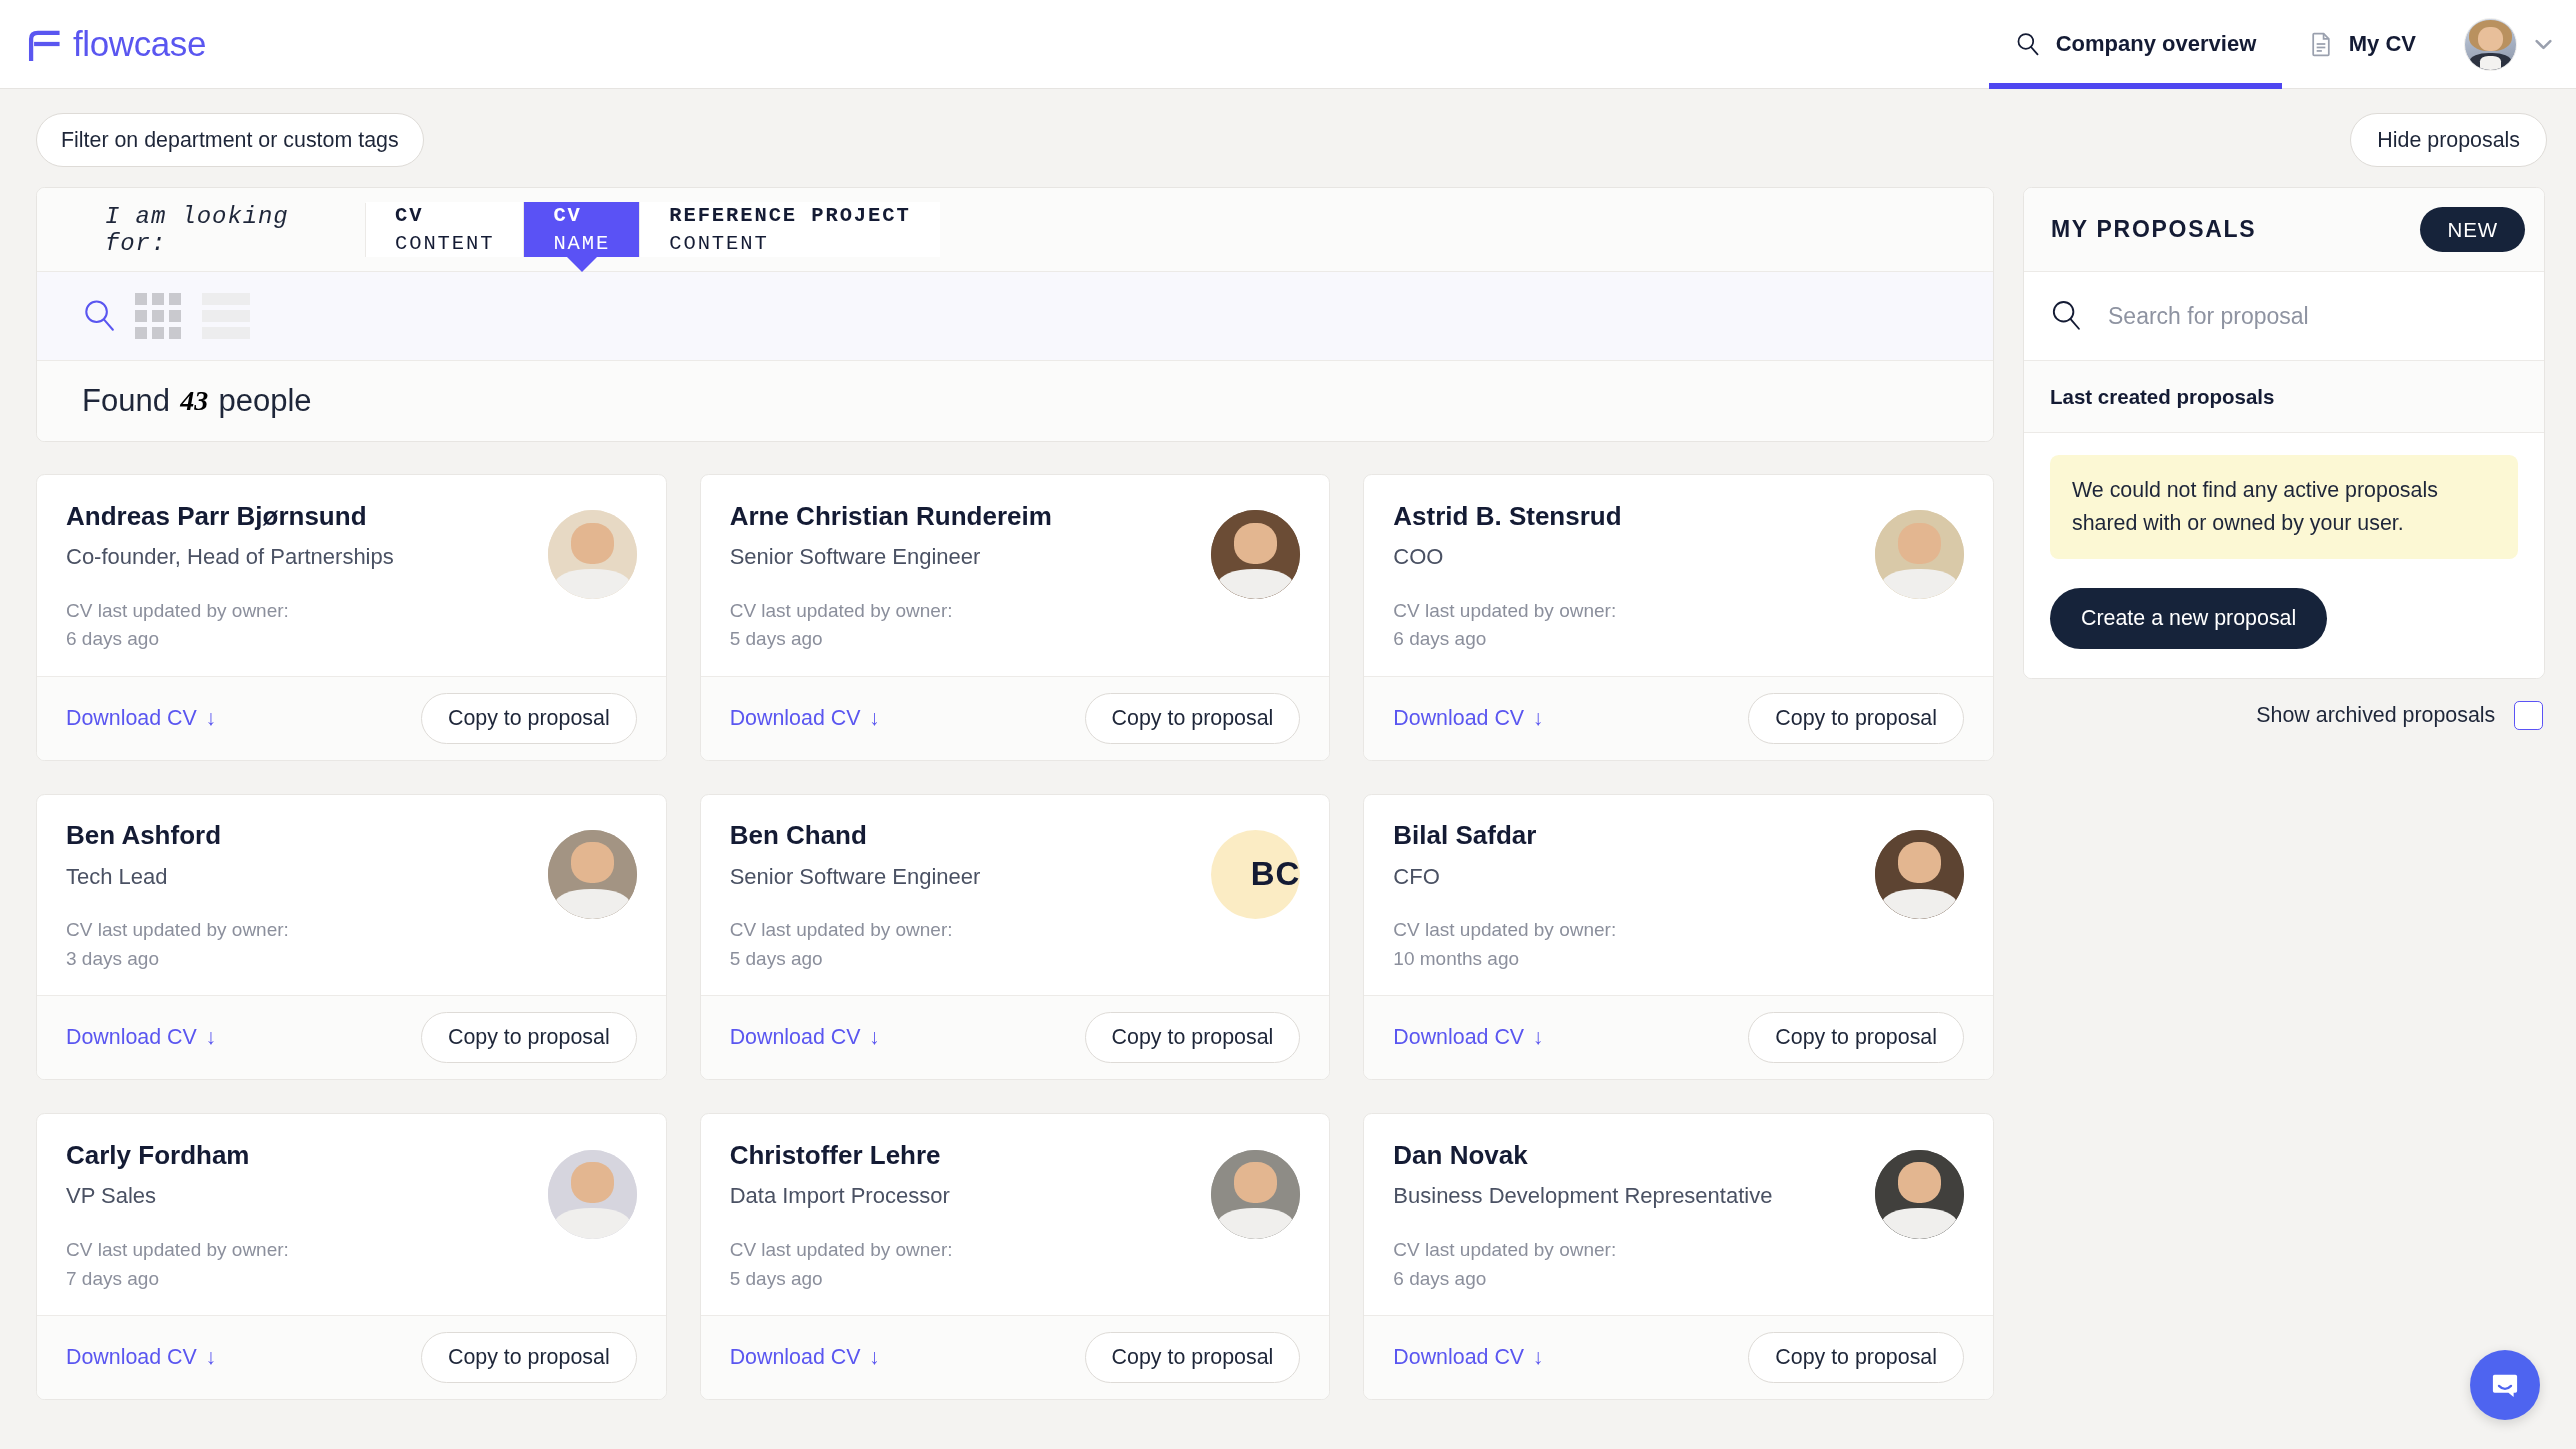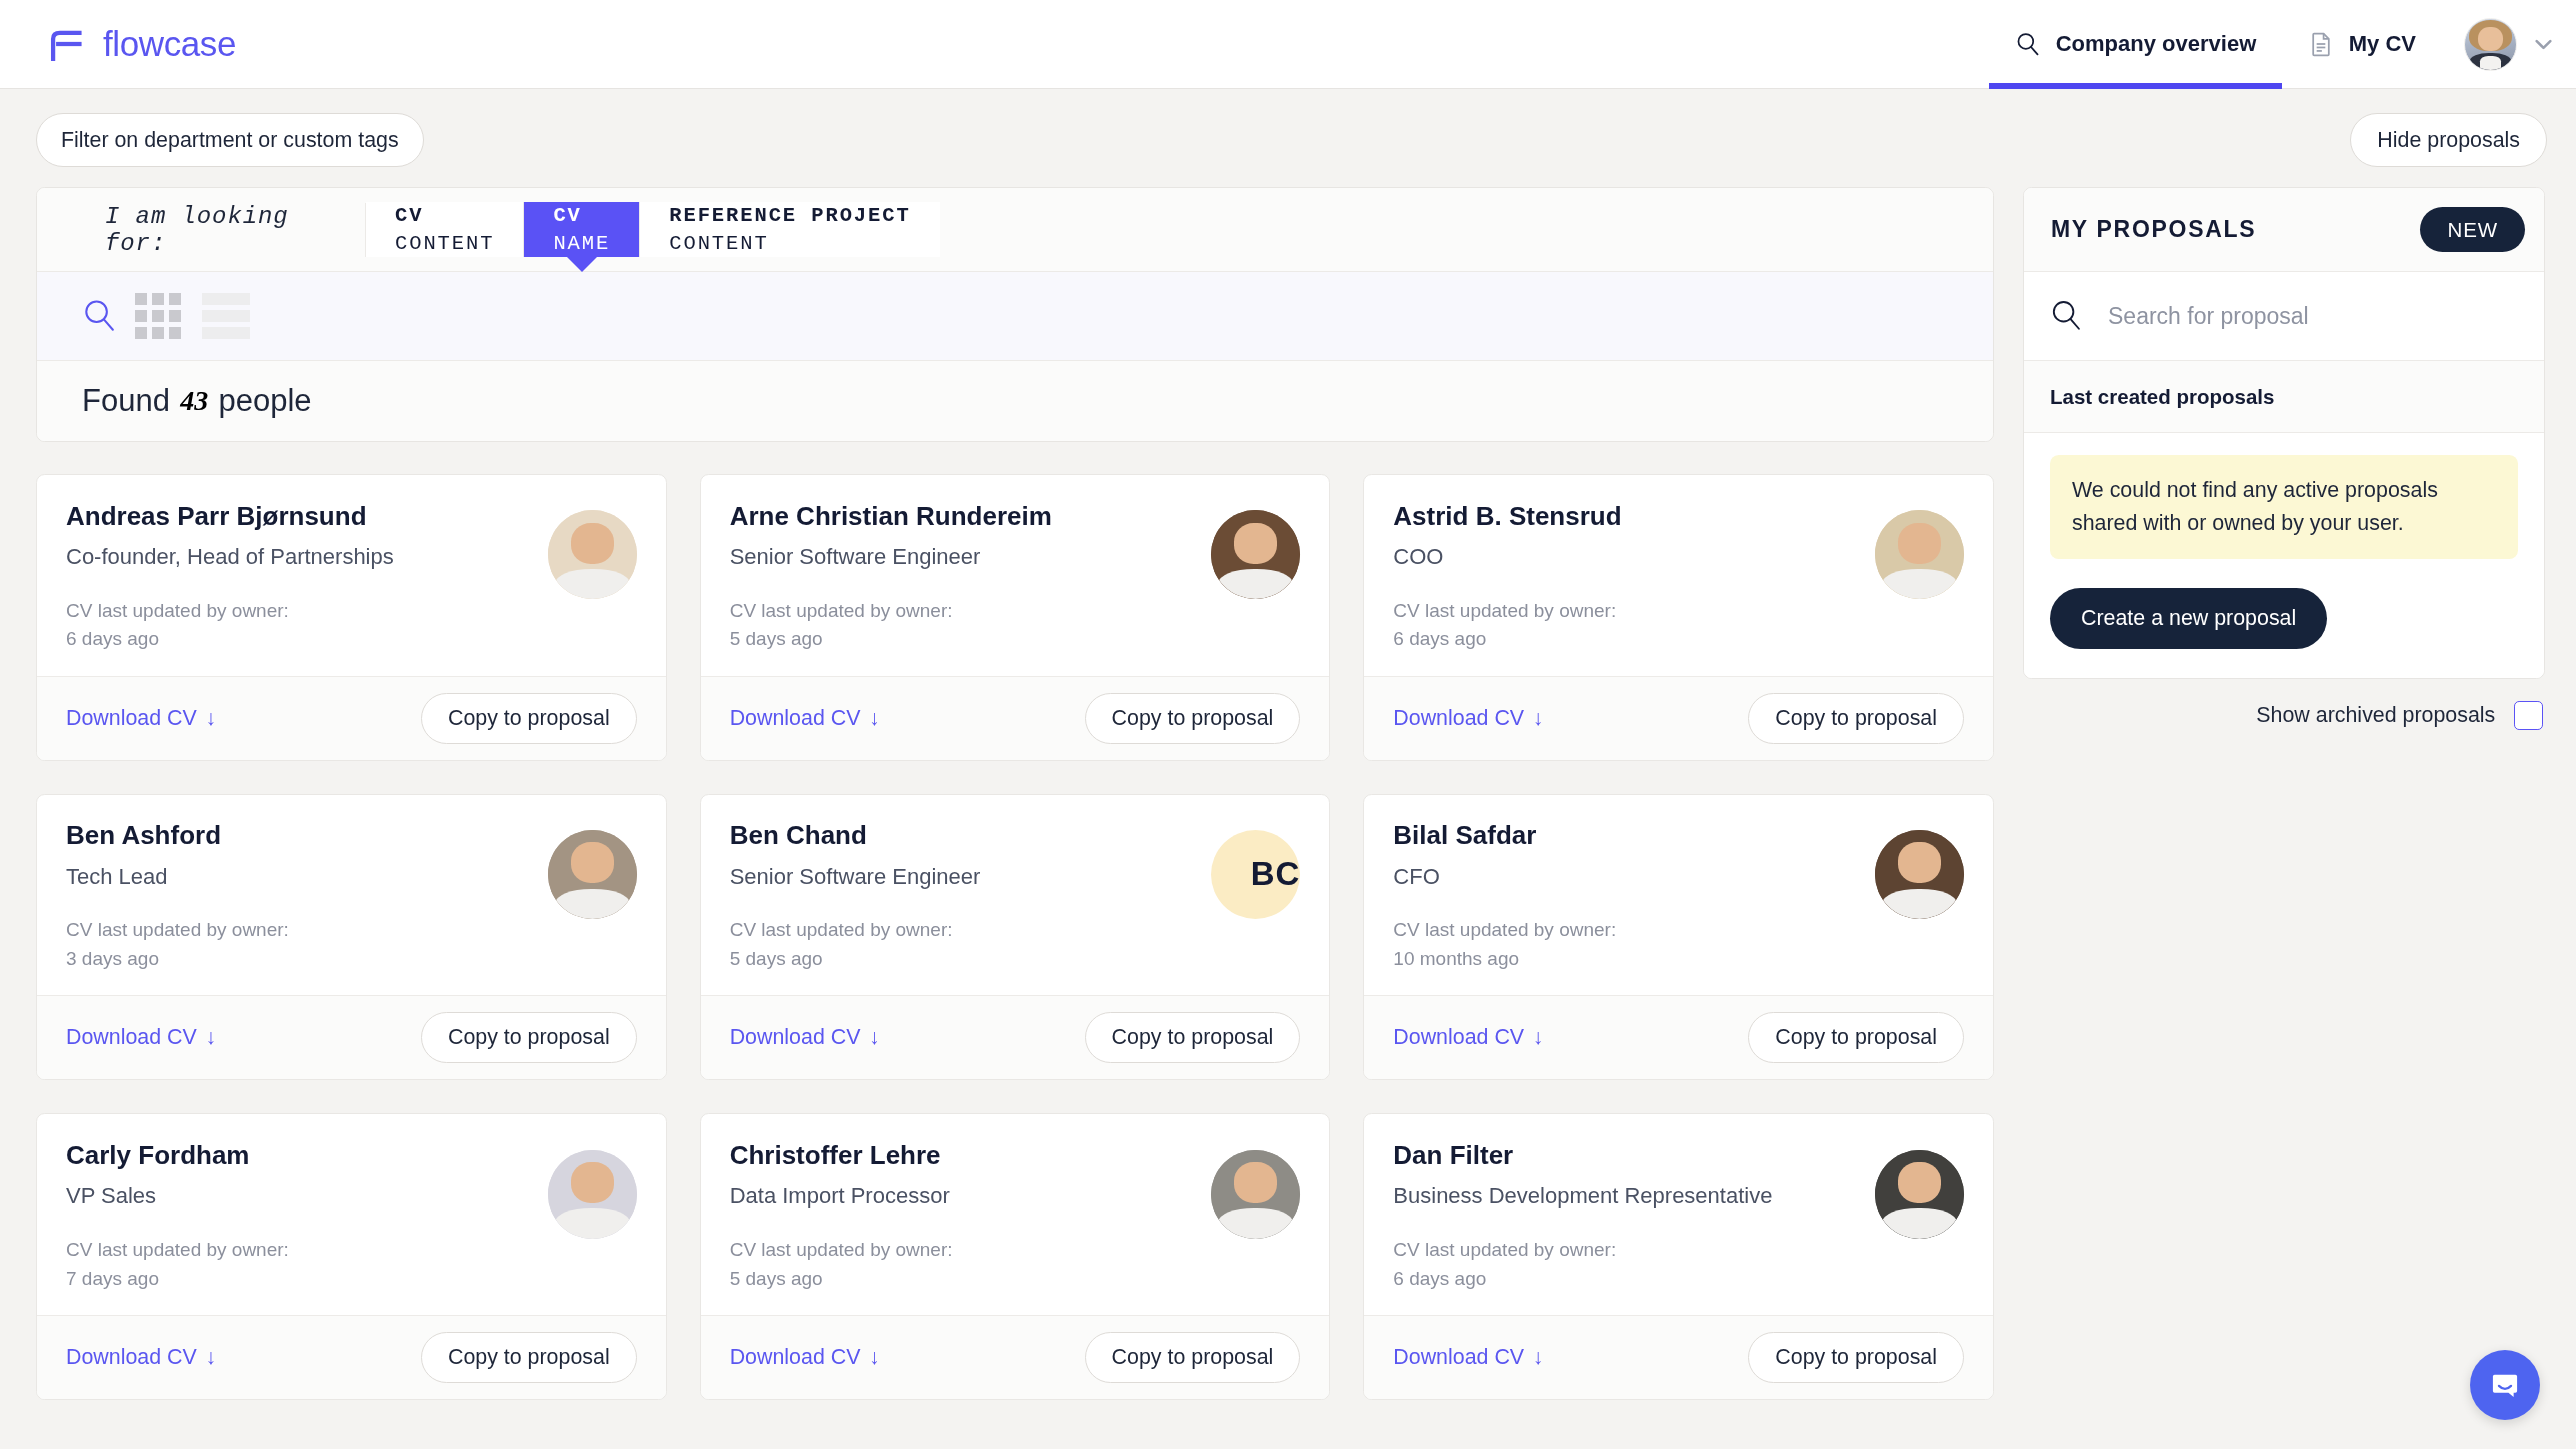--- a/index.html
+++ b/index.html
@@ -10,21 +10,21 @@
     overflow: hidden;
   }
 
   
   .topbar {
     height: 89px; background: #ffffff;
     display: flex; align-items: center;
     border-bottom: 0.9px solid #e6e4e1;
     position: relative;
   }
-  .logo-wrap { display: flex; align-items: center; padding-left: 47px; gap: 20px; }
+  .logo-wrap { display: flex; align-items: center; padding-left: 25px; gap: 12px; }
   .logo-mark { width: 36px; height: 34px; display:block; }
   .logo-text { font-size: 35px; font-weight: 400; color: #5a56f0; letter-spacing: -0.4px; }
 
   .nav-right { margin-left: auto; display: flex; align-items: stretch; height: 89px; padding-right: 18px; }
   .nav-item {
     display: flex; align-items: center; gap: 14.5px;
     padding: 0 26px; height: 89px; position: relative;
     font-size: 22px; color: #141b34; font-weight: 700;
   }
   .nav-item.active::after {
@@ -448,21 +448,21 @@
             <span class="dl">
               <span>Download CV</span>
               <span>↓</span>
             </span>
             <span class="copy-btn">Copy to proposal</span>
           </div>
         </div>
         <div class="card">
           <div class="card-body">
             <div class="card-info">
-              <div class="pname">Dan Filter</div>
+              <div class="pname">Dan Novak</div>
               <div class="ptitle">Business Development Representative</div>
               <div class="pmeta"><span>CV last updated by owner:</span><br><span>6 days ago</span></div>
             </div>
             <div class="pavatar" style="background:#41403d">
               <span style="position:absolute;inset:0;background:#41403d"></span>
               <span style="position:absolute;left:26%;top:14%;width:48%;height:46%;border-radius:46%;background:#e3b690"></span>
               <span style="position:absolute;left:8%;bottom:0;width:84%;height:34%;border-radius:48% 48% 0 0;background:#f0efed"></span>
             </div>
           </div>
           <div class="card-foot">

